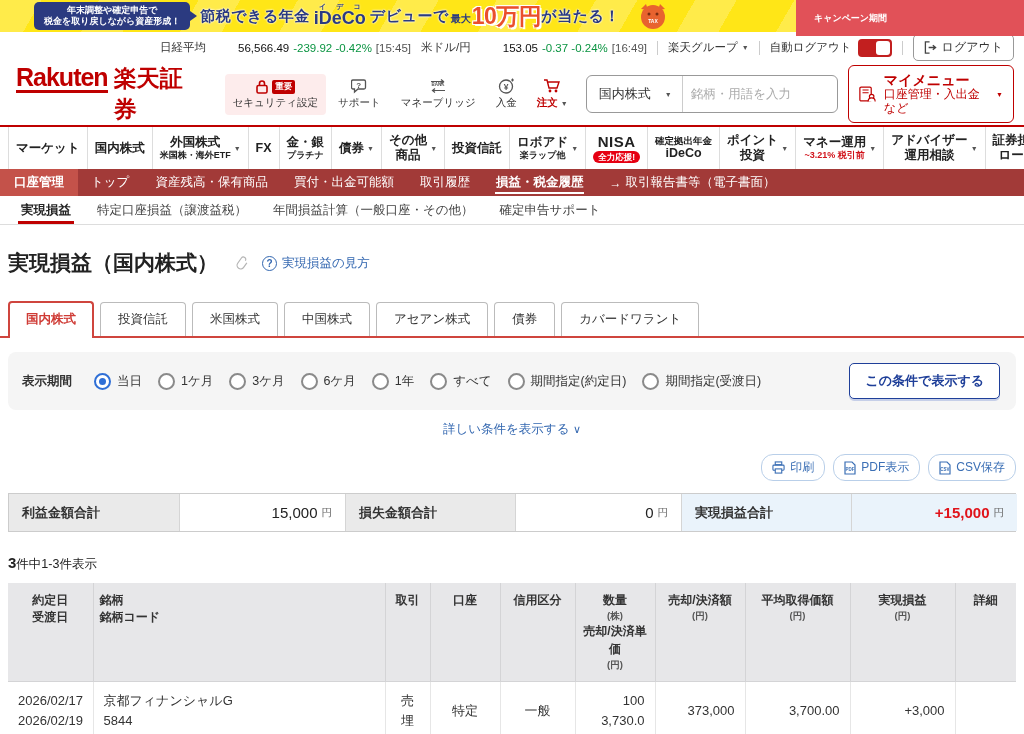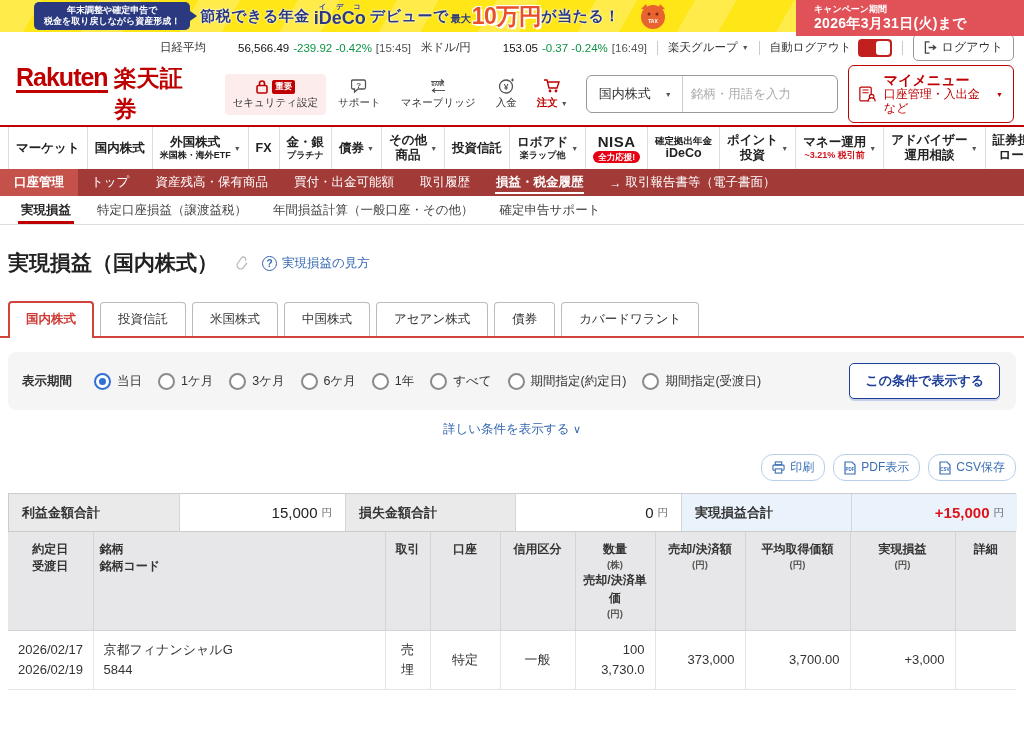--- a/index.html
+++ b/index.html
@@ -186,21 +186,20 @@
     <svg class="ad-mascot" viewBox="0 0 34 30">
       <ellipse cx="17" cy="16" rx="12" ry="12" fill="#e8632f"></ellipse>
       <path d="M5 8 L10 3 L12 9 Z" fill="#e8632f"></path>
         <path d="M29 8 L24 3 L22 9 Z" fill="#e8632f"></path>
       <circle cx="13" cy="13" r="1.5" fill="#7a2c10"></circle>
         <circle cx="21" cy="13" r="1.5" fill="#7a2c10"></circle>
       <text x="17" y="22" font-size="5" fill="#fff" text-anchor="middle" font-weight="bold">TAX</text>
     </svg>
     <div class="ad-period">
       <span class="p-label">キャンペーン期間</span>
-      <span class="p-value">2026年3月31日(火)まで</span>
     </div>
   </div>
 
   <div class="market-bar">
     <div class="quote">
       <span>日経平均</span>
       <span class="q-val">56,566.49</span>
       <span class="q-chg">-239.92 -0.42%</span>
       <span class="q-time">[15:45]</span>
     </div>
@@ -542,20 +541,23 @@
       <span class="num">0</span>
         <span class="unit">円</span>
     </div>
     <div class="sum-cell sum-label blue">実現損益合計</div>
     <div class="sum-cell sum-value blue">
       <span class="num">+15,000</span>
         <span class="unit">円</span>
     </div>
   </div>
 
+  <div class="count-row">
+    <b>3</b><span>件中1-3件表示</span>
+  </div>
 
   <table class="pl-table">
     <colgroup>
       <col style="width:85px">
         <col style="width:292px">
         <col style="width:45px">
         <col style="width:70px">
         <col style="width:75px">
       <col style="width:80px">
         <col style="width:90px">

